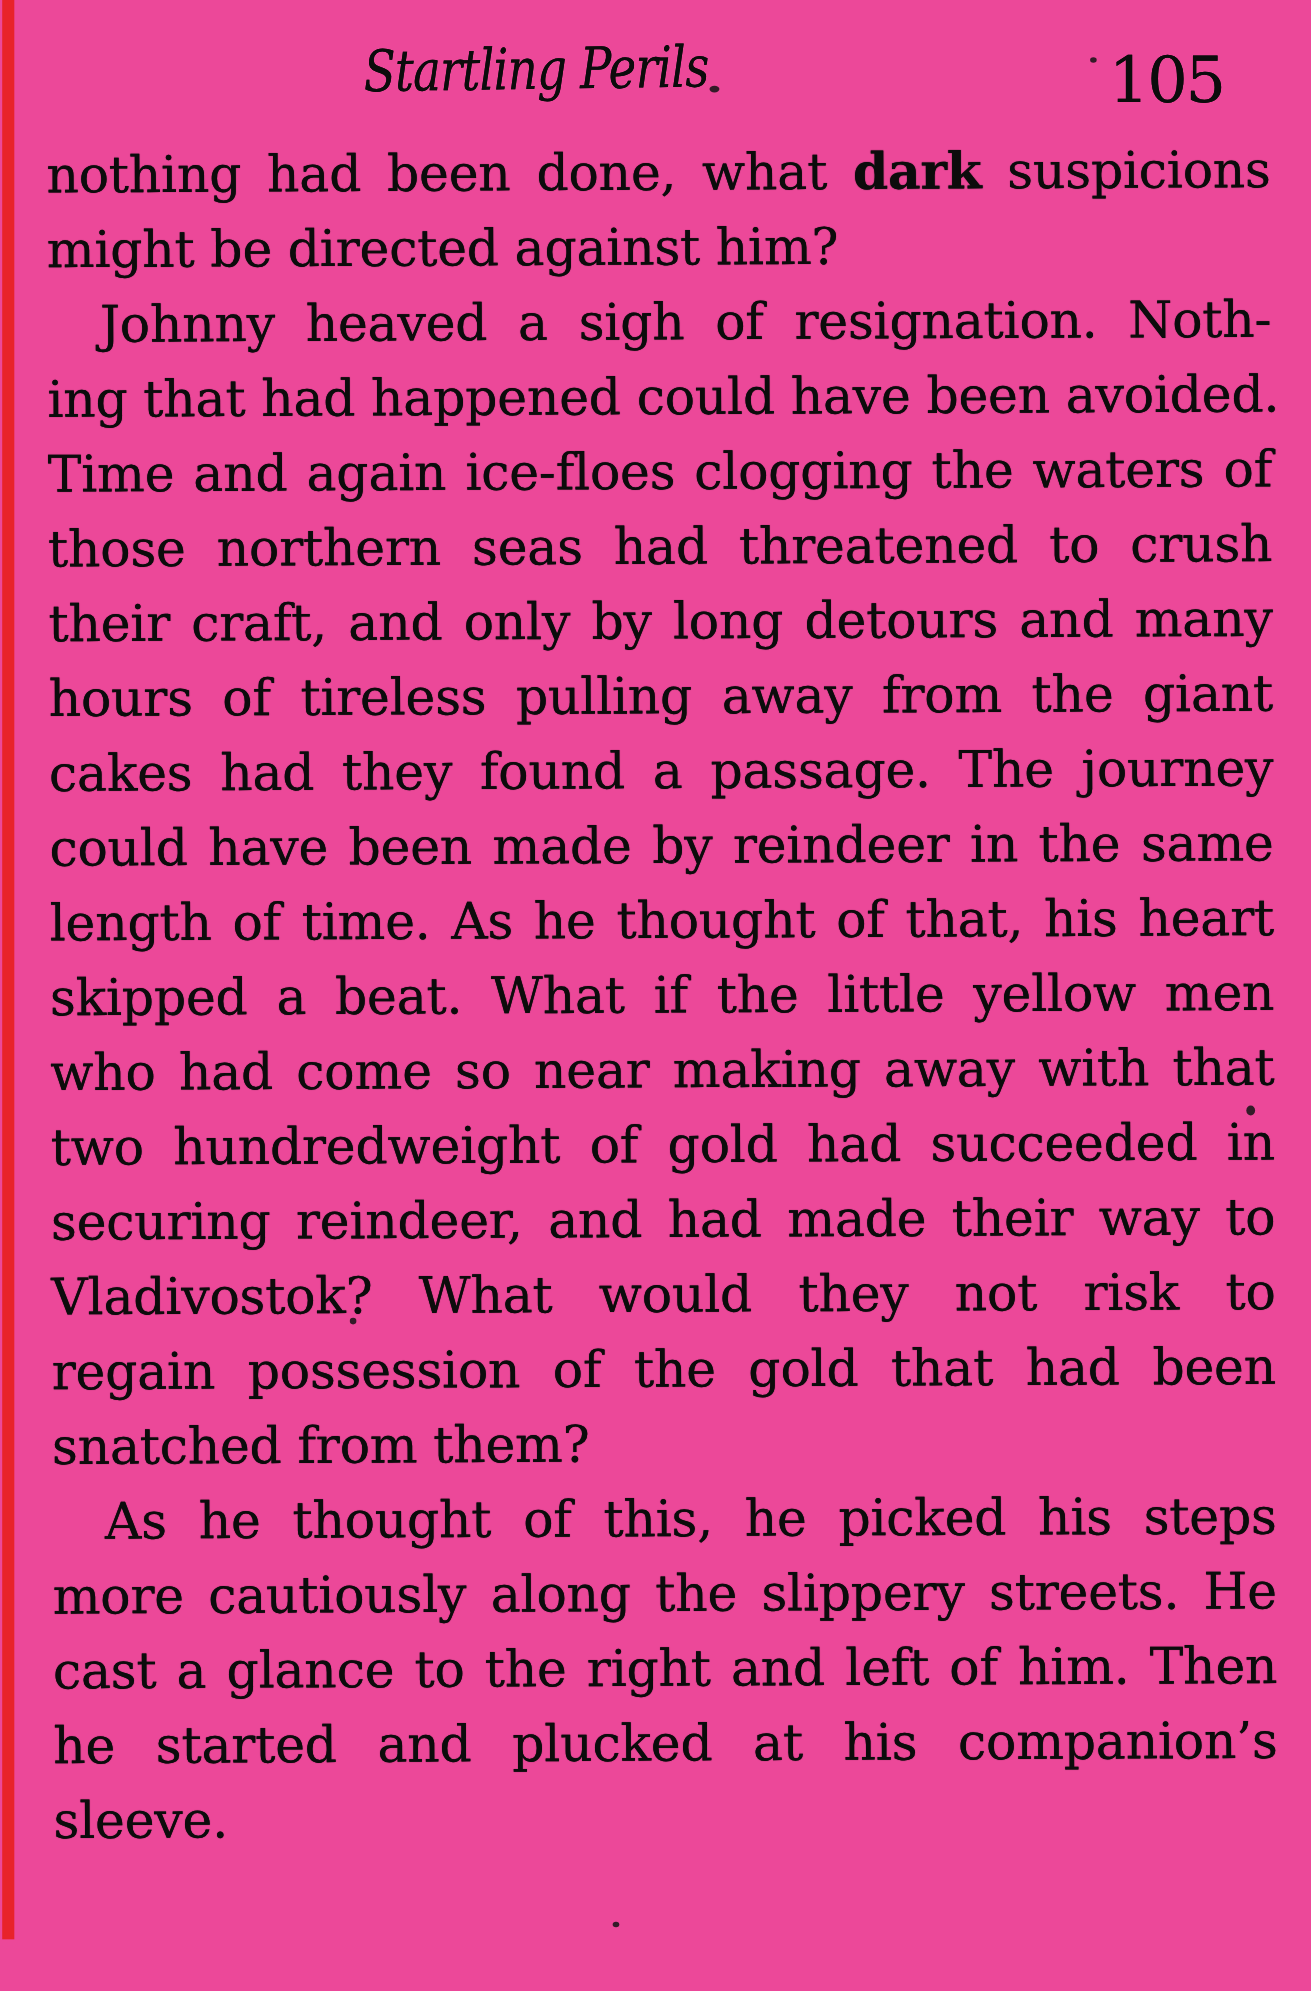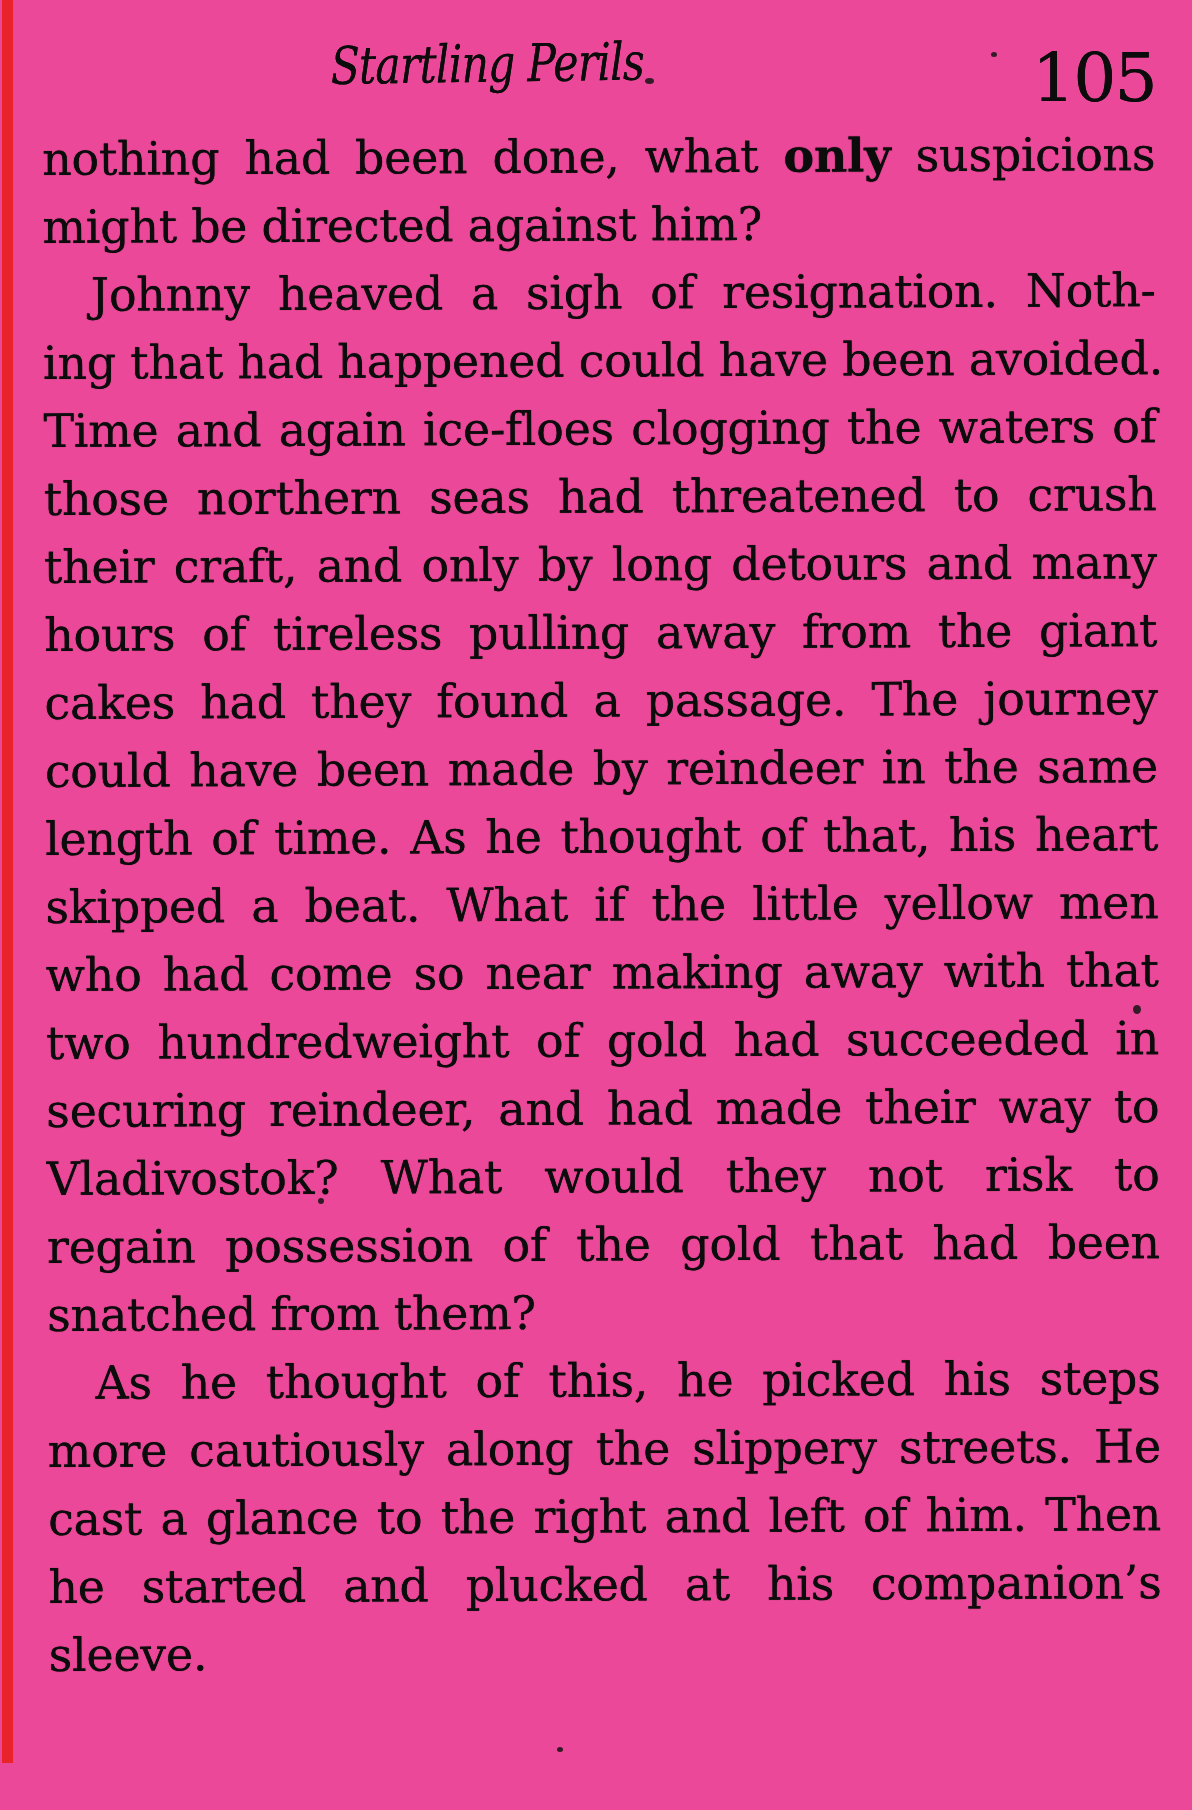--- a/index.html
+++ b/index.html
@@ -14,22 +14,22 @@
 
   
   .header-title{
     position:absolute;left:331px;top:40px;
     font-style:italic;font-size:52px;line-height:1;letter-spacing:-1px;
     transform:rotate(-0.8deg) scaleX(0.82);transform-origin:0 100%;
     white-space:nowrap;text-shadow:0 0 0.6px currentColor;
   }
   .page-number{
     position:absolute;left:1008px;top:44px;
-    font-size:68px;line-height:1;letter-spacing:-2px;
-    text-shadow:0 0 0.6px currentColor;white-space:nowrap;margin-left:24px;
+    font-size:58px;line-height:1;letter-spacing:-2px;
+    text-shadow:0 0 0.6px currentColor;white-space:nowrap;
   }
 
   
   .text-block{
     position:absolute;left:42px;top:125px;width:1113px;
     font-size:46px;line-height:68px;letter-spacing:-0.3px;
     transform:rotate(-0.25deg);transform-origin:0 0;
     text-shadow:0 0 0.7px currentColor;
   }
   .line{
@@ -48,21 +48,21 @@
 
 <div class="page">
 
   <div class="edge-bar" style="background: rgb(232, 35, 42);"></div>
 
   <div class="header-title">Startling Perils</div>
 
   <div class="page-number">105</div>
 
   <div class="text-block" id="text-block">
-      <div class="line">nothing had been done, what <span class="bold">only</span> suspicions</div>
+      <div class="line">nothing had been done, what <span class="bold">dark</span> suspicions</div>
       <div class="line no-justify">might be directed against him?</div>
       <div class="line indent">Johnny heaved a sigh of resignation.  Noth-</div>
       <div class="line">ing that had happened could have been avoided.</div>
       <div class="line">Time and again ice-floes clogging the waters of</div>
       <div class="line">those northern seas had threatened to crush</div>
       <div class="line">their craft, and only by long detours and many</div>
       <div class="line">hours of tireless pulling away from the giant</div>
       <div class="line">cakes had they found a passage.  The journey</div>
       <div class="line">could have been made by reindeer in the same</div>
       <div class="line">length of time.  As he thought of that, his heart</div>

